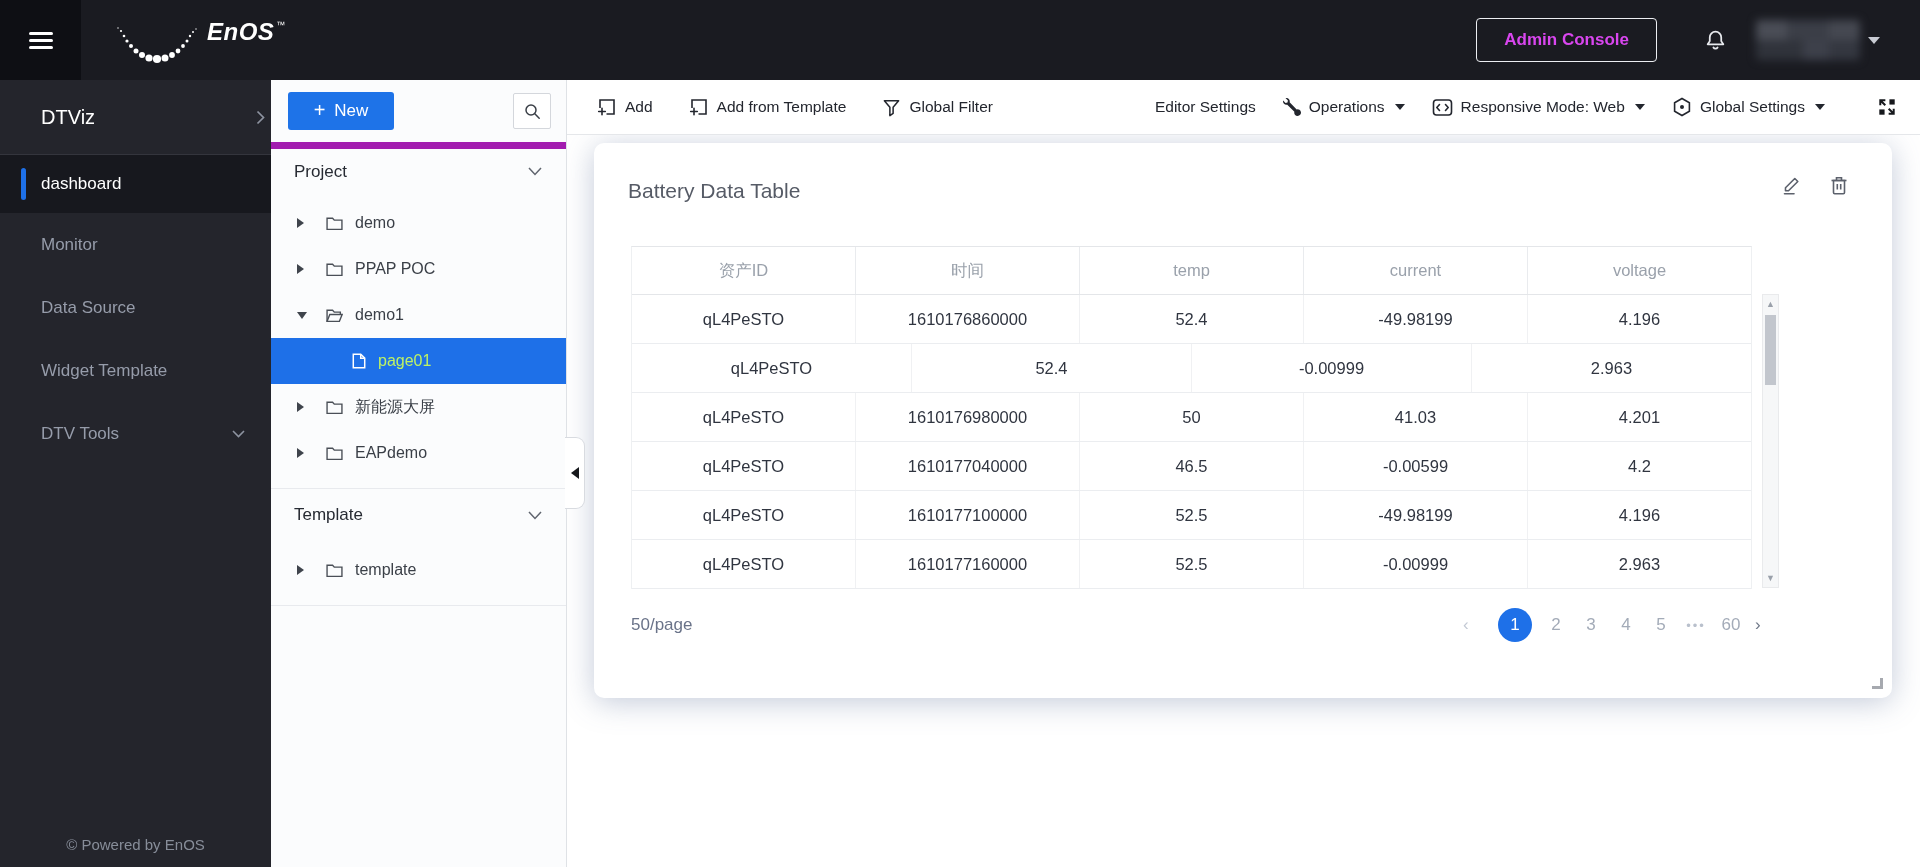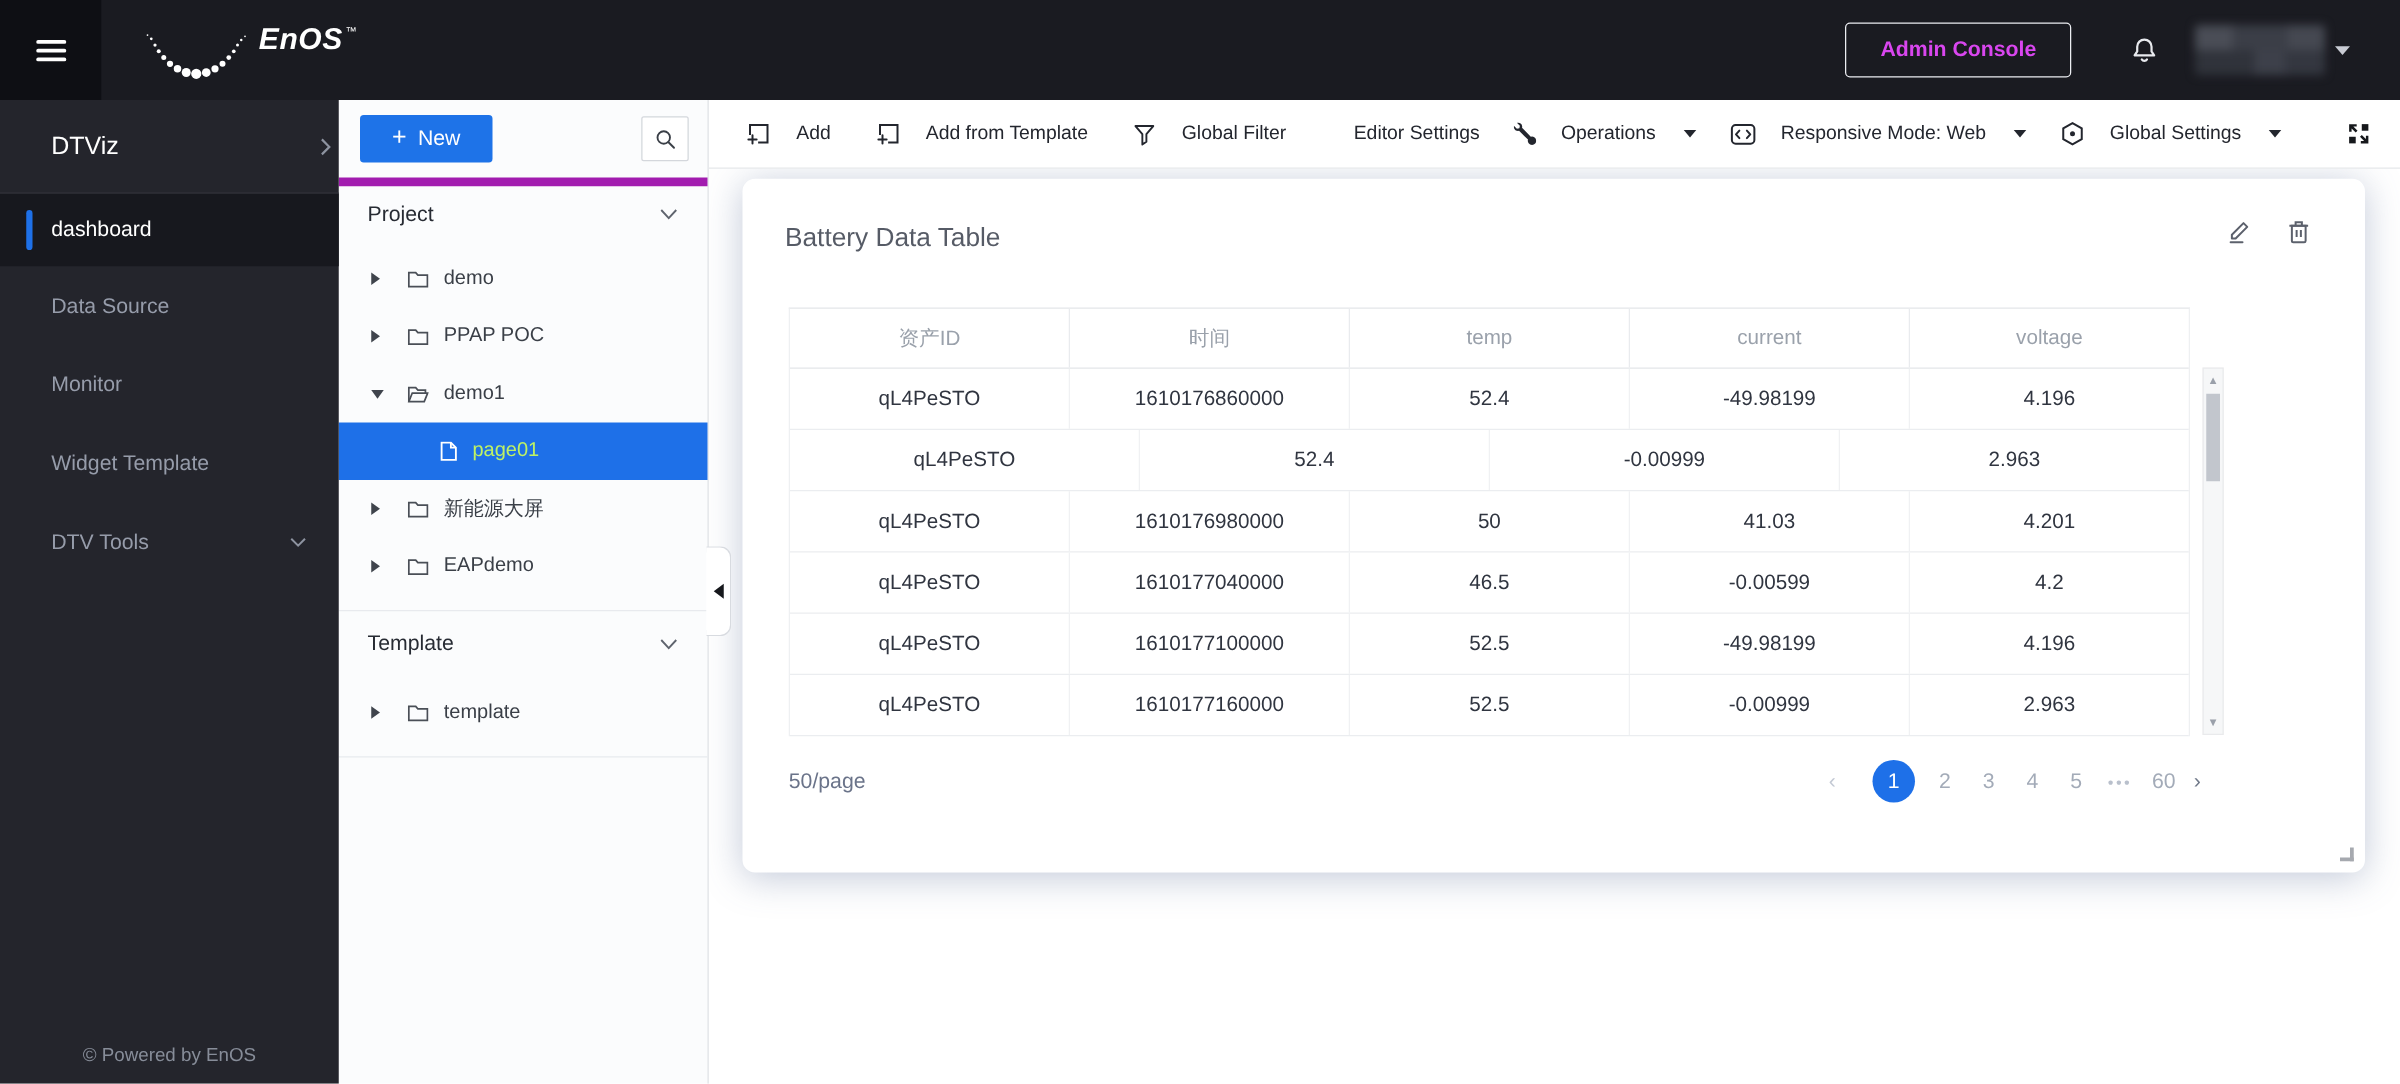--- a/index.html
+++ b/index.html
@@ -51,21 +51,21 @@
   .tree-row .ficon { margin-left:19px; display:flex; color:#4a4f57; }
   .tree-row .lbl { margin-left:12px; }
   .tree-row.selected { background:#1e70e8; color:#bef264; }
   .tree-row.selected .ficon { color:#fff; margin-left:81px; }
   .divider-bottom { border-bottom:1px solid #e8eaee; }
   .collapse-handle { position:absolute; left:565px; top:437px; width:20px; height:72px; background:#fff; border:1px solid #d8dbe0; border-left:none; border-radius:0 9px 9px 0; display:flex; align-items:center; justify-content:center; cursor:pointer; z-index:25; }
   .collapse-handle .tri { width:0; height:0; border-top:6px solid transparent; border-bottom:6px solid transparent; border-right:8px solid #16181c; }
 
   
   .toolbar { position:absolute; left:567px; top:80px; width:1353px; height:55px; background:#fff; border-bottom:1px solid #e5e7ea; display:flex; align-items:center; padding:0 22px 0 30px; z-index:5; }
-  .tool-item { display:flex; align-items:center; gap:20px; font-size:15.5px; color:#23262e; cursor:pointer; white-space:nowrap; }
+  .tool-item { display:flex; align-items:center; gap:8px; font-size:15.5px; color:#23262e; cursor:pointer; white-space:nowrap; }
   .tool-left { display:flex; gap:36px; align-items:center; }
   .tool-right { margin-left:auto; display:flex; gap:27px; align-items:center; }
   .tool-caret { width:0; height:0; border-left:5px solid transparent; border-right:5px solid transparent; border-top:6px solid #23262e; margin-left:2px; }
   .expand-btn { margin-left:24px; display:flex; color:#16181c; cursor:pointer; }
 
   
   .canvas { position:absolute; left:567px; top:135px; width:1353px; height:732px; background:#fff; }
   .widget-card { position:absolute; left:27px; top:8px; width:1298px; height:555px; background:#fff; border-radius:10px; box-shadow:0 4px 30px rgba(84,104,146,.35); }
   .widget-title { position:absolute; left:34px; top:36px; font-size:21px; color:#565b66; }
   .icon-btn { position:absolute; top:31px; color:#5c616c; cursor:pointer; display:flex; }
@@ -158,24 +158,24 @@
     <span class="title">DTViz</span>
     <svg width="9" height="15" viewBox="0 0 9 15" fill="none" stroke="#8d93a0" stroke-width="1.7">
         <polyline points="1.5,1.5 7.5,7.5 1.5,13.5"></polyline>
       </svg>
   </div>
   <nav>
     <div class="nav-item active">
       <span>dashboard</span>
     </div>
     <div class="nav-item">
+      <span>Monitor</span>
+    </div>
+    <div class="nav-item">
       <span>Data Source</span>
-    </div>
-    <div class="nav-item">
-      <span>Monitor</span>
     </div>
     <div class="nav-item">
       <span>Widget Template</span>
     </div>
     <div class="nav-item">
       <span>DTV Tools</span>
       <span class="chev">
         <svg width="13" height="8" viewBox="0 0 13 8" fill="none" stroke="#8d93a0" stroke-width="1.6">
             <polyline points="1,1 6.5,6.5 12,1"></polyline>
           </svg>

